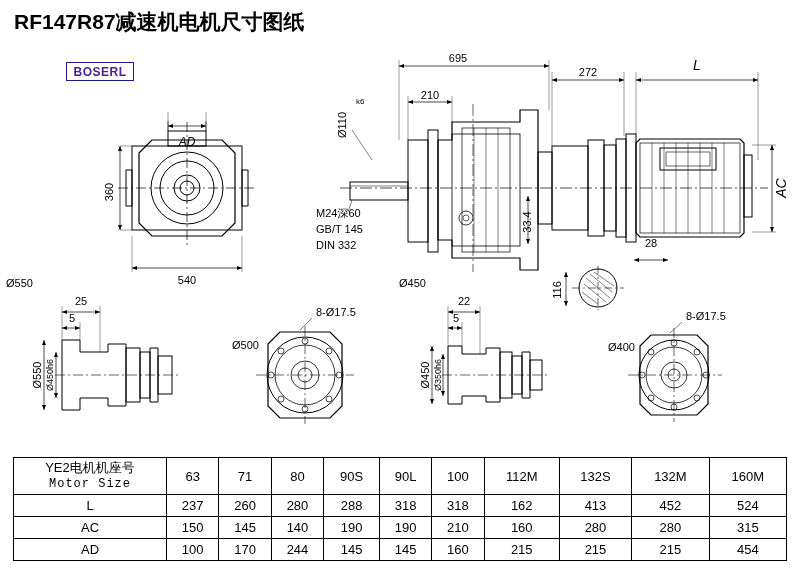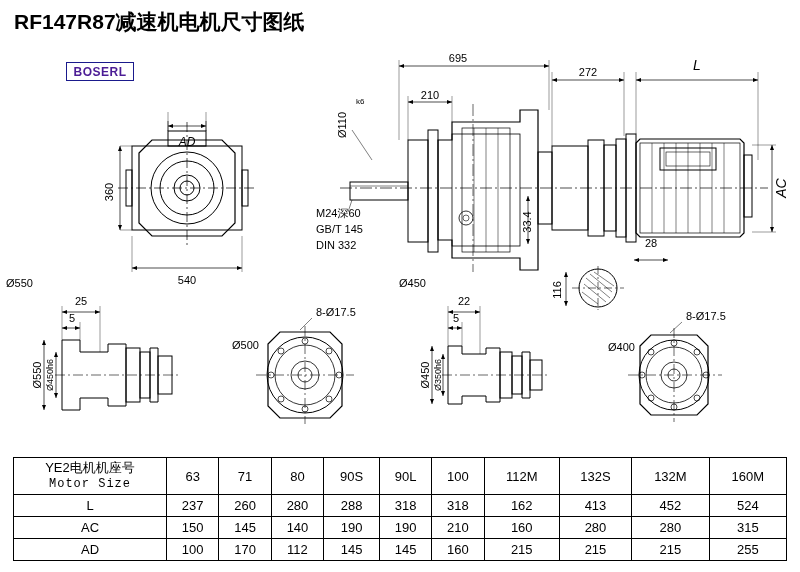--- a/index.html
+++ b/index.html
@@ -417,25 +417,25 @@
         <td>210</td>
         <td>160</td>
         <td>280</td>
         <td>280</td>
         <td>315</td>
       </tr>
       <tr>
         <td class="rowhead">AD</td>
         <td>100</td>
         <td>170</td>
-        <td>112</td>
+        <td>244</td>
         <td>145</td>
         <td>145</td>
         <td>160</td>
         <td>215</td>
         <td>215</td>
         <td>215</td>
-        <td>255</td>
+        <td>454</td>
       </tr>
     </tbody>
   </table>
 
 </div>
 
 </body></html>

